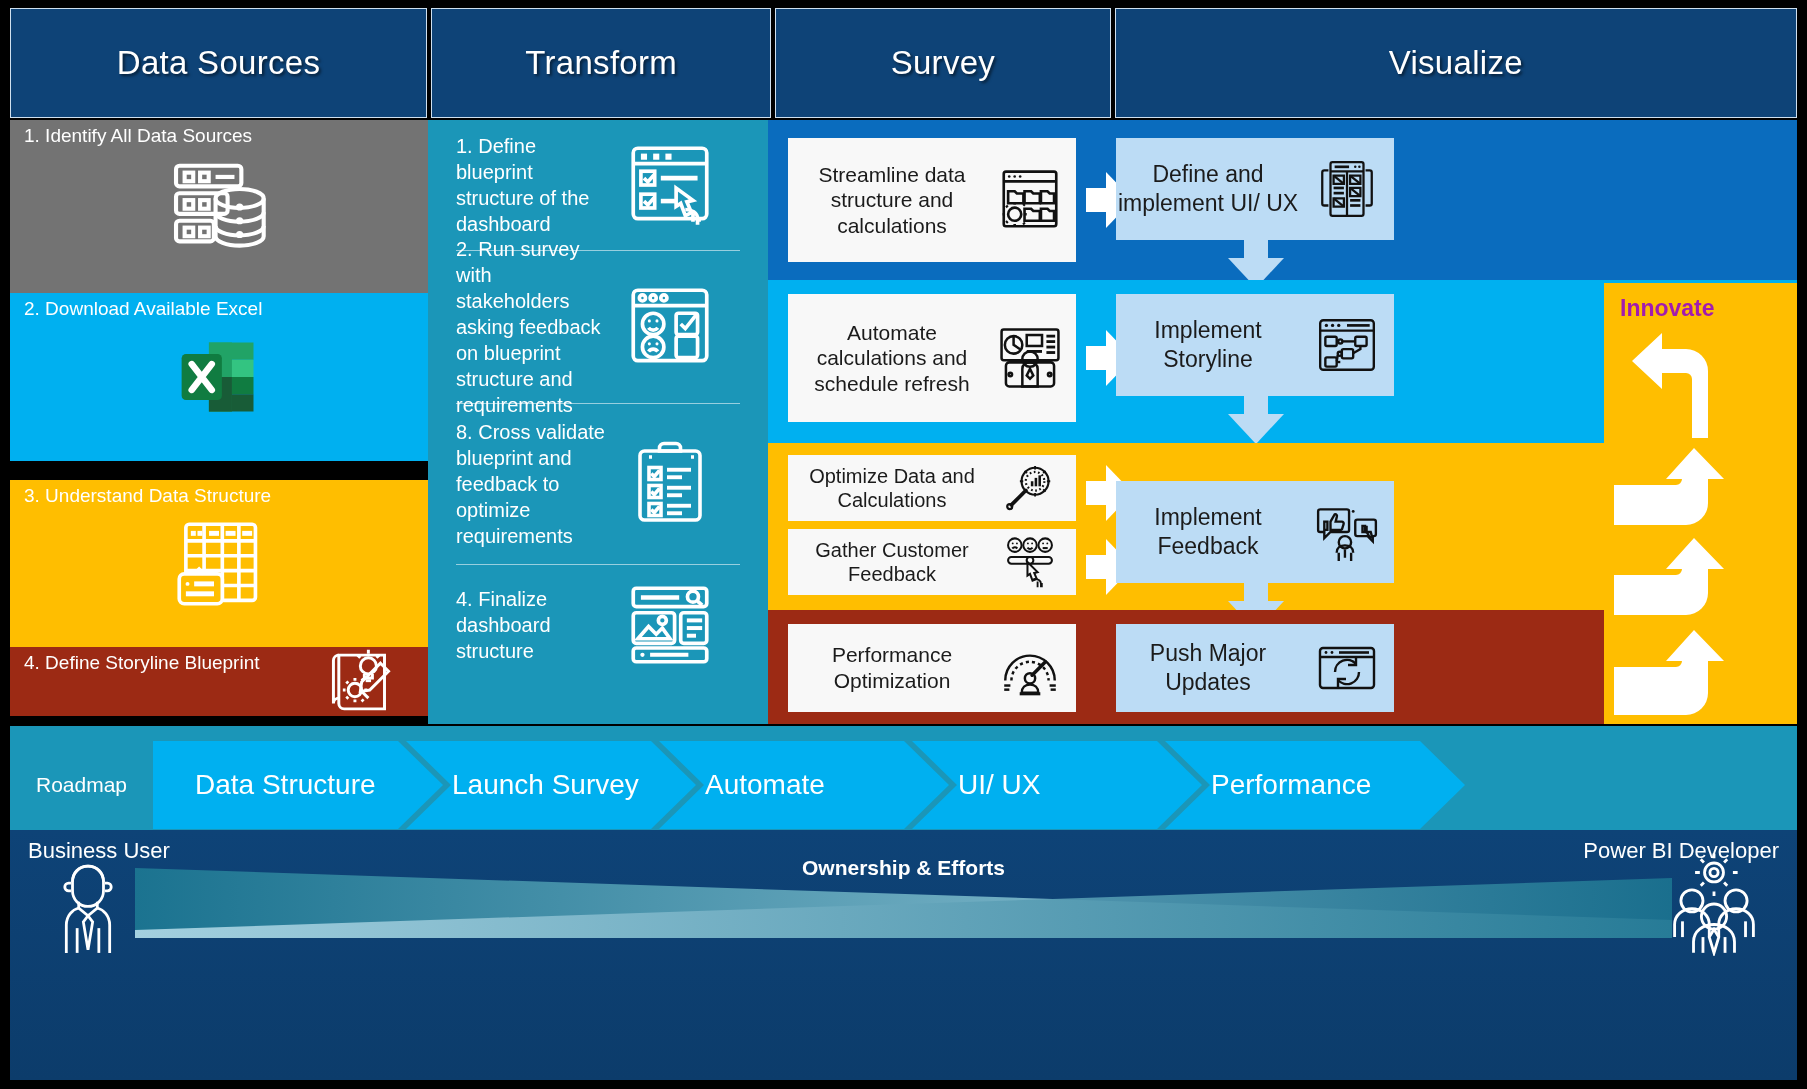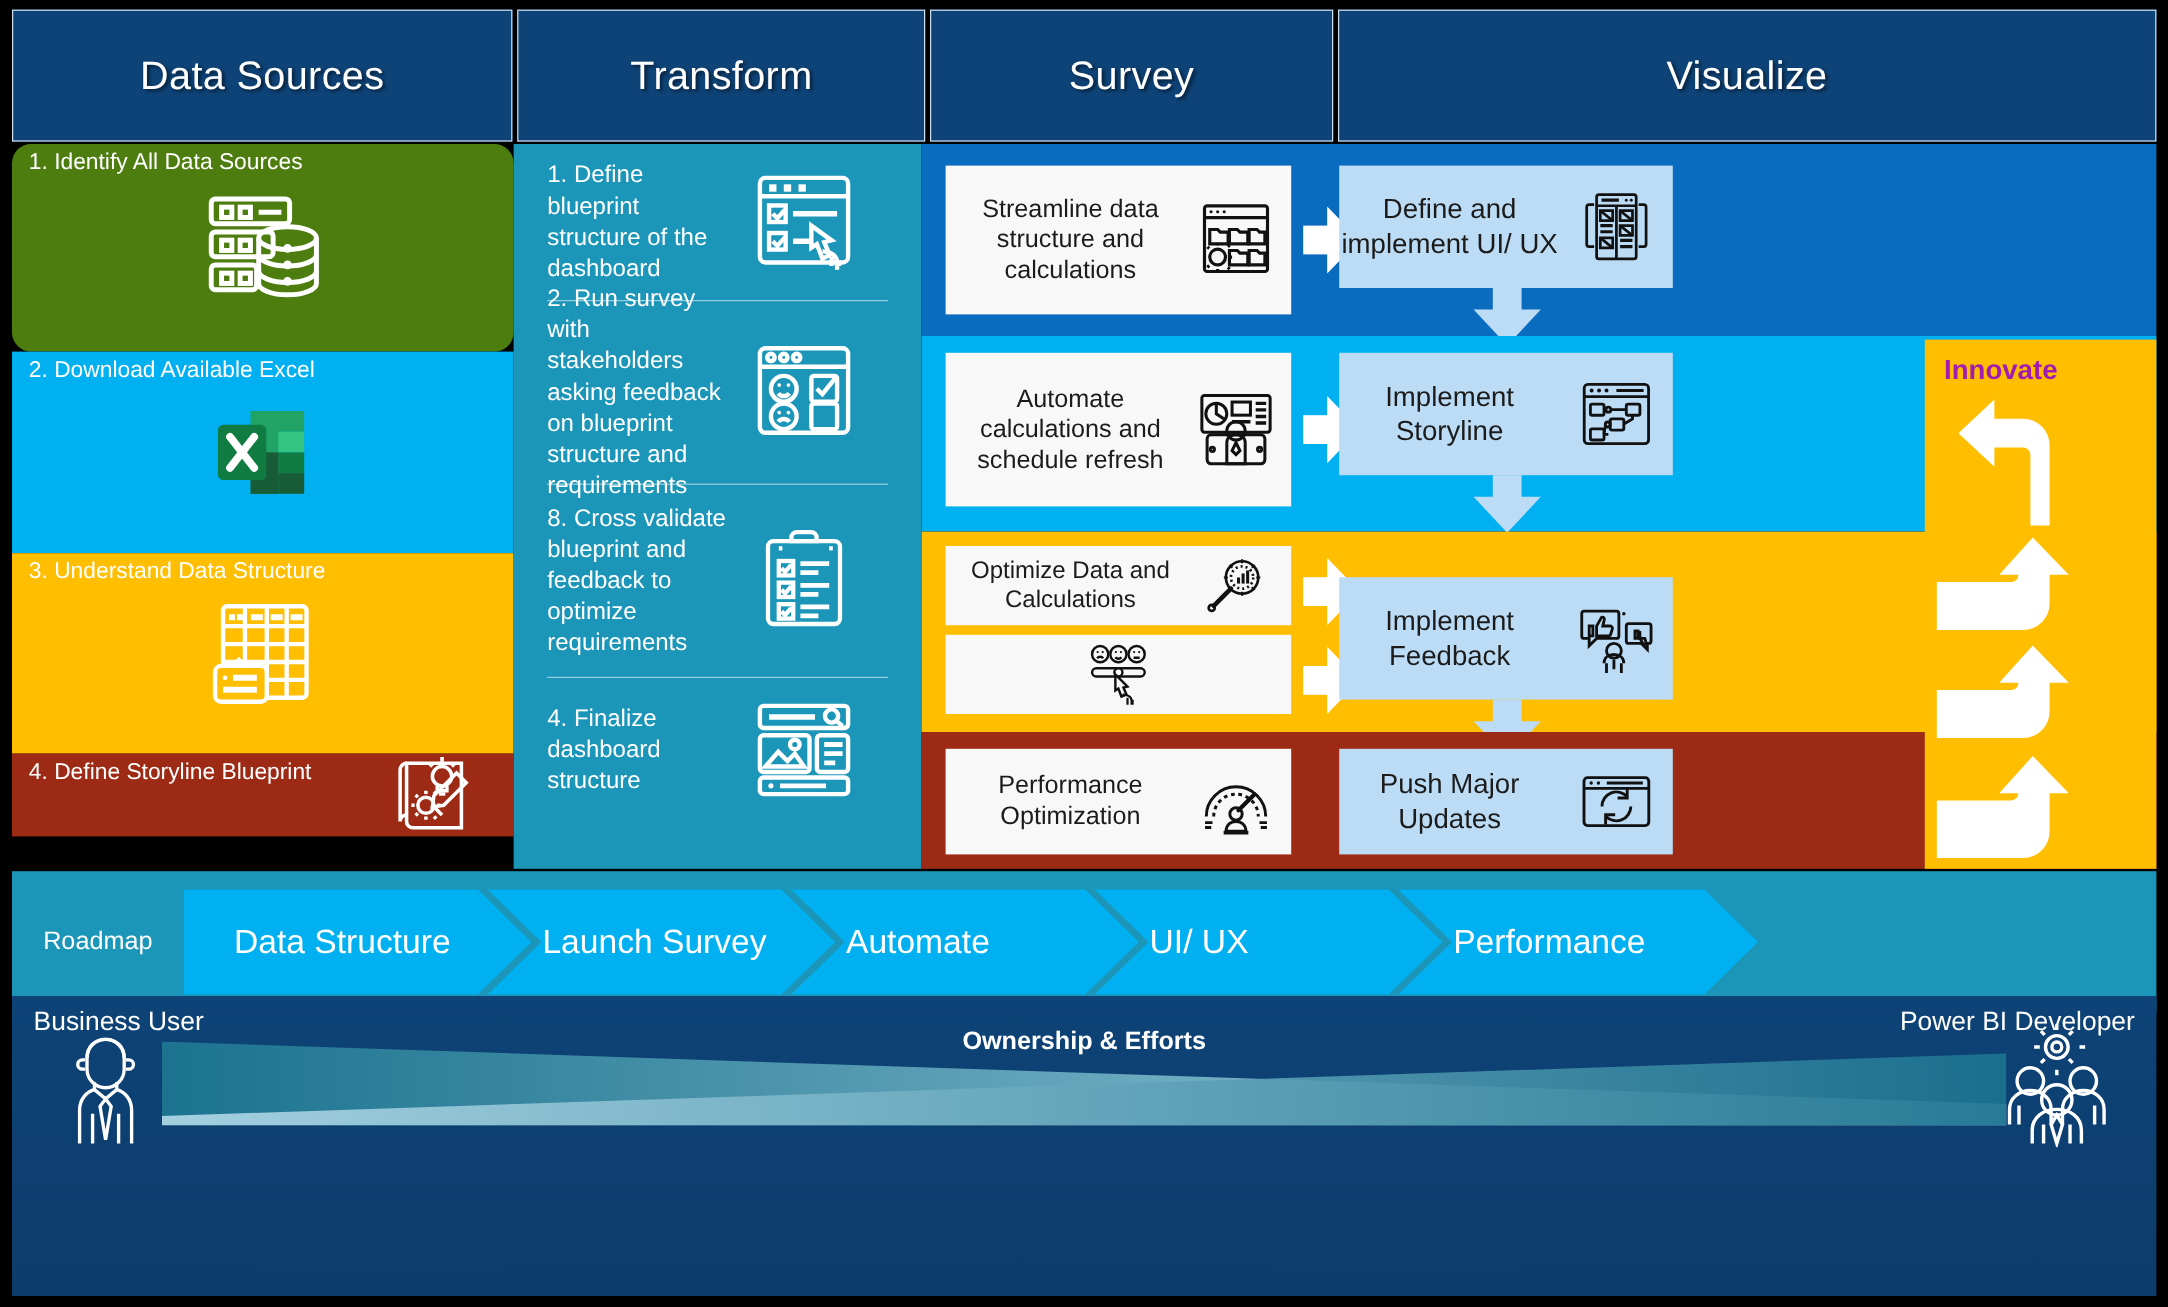--- a/index.html
+++ b/index.html
@@ -26,23 +26,23 @@
   .hdr-vz { width: 684px; }
 
   
   .body { position: absolute; left: 10px; top: 120px; width: 1787px; height: 604px; }
 
   
   .col-ds { position: absolute; left: 0; top: 0; width: 418px; height: 604px; }
   .ds-row { position: relative; width: 100%; display: block; }
   .ds-row .lbl { position: absolute; left: 14px; top: 5px; color: #fff; font-size: 19px; }
   .ds-row .ico { position: absolute; left: 0; right: 0; top: 0; bottom: 0; display: flex; align-items: center; justify-content: center; }
-  .ds-r1 { height: 173px; background: #4d7c0f; border-radius: 16px; }
+  .ds-r1 { height: 173px; background: #737373; }
   .ds-r2 { height: 168px; background: #00B0F0; }
-  .ds-r3 { height: 167px; background: #FFBE00; }
+  .ds-r3 { height: 167px; background: #FFBE00; margin-top: 19px; }
   .ds-r4 { height: 69px;  background: #9C2A14; }
 
   
   .col-sv { position: absolute; left: 418px; top: 0; width: 340px; height: 604px; background: #1B96B8; }
   .sv-item { position: relative; display: flex; align-items: center; }
   .sv-item .txt { width: 178px; padding-left: 28px; color: #fff; font-size: 20px; line-height: 1.3; }
   .sv-item .ico { width: 128px; display: flex; align-items: center; justify-content: center; }
   .sv-sep { height: 1px; background: rgba(255,255,255,.55); margin: 0 28px 0 28px; }
   .sv-i1 { height: 130px; }
   .sv-i2 { height: 152px; }
@@ -450,20 +450,21 @@
               <circle cx="8" cy="54" r="3"></circle>
             </svg>
           </div>
         </div>
         <div class="arrow-r" style="left:318px;top:22px;">
           <div class="shaft"></div>
             <div class="head"></div>
         </div>
 
         <div class="tcard" style="top:86px;height:66px;width:288px;font-size:20px;">
+          <div class="tlabel">Gather Customer Feedback</div>
           <div class="ticon">
             <svg width="54" height="54" viewBox="0 0 64 64" fill="none" stroke="#111" stroke-width="2.4">
               <circle cx="14" cy="12" r="8"></circle>
               <circle cx="11.5" cy="10" r="1.1" fill="#111" stroke="none"></circle>
                 <circle cx="16.5" cy="10" r="1.1" fill="#111" stroke="none"></circle>
               <path d="M11 16c1.6-2 4.4-2 6 0"></path>
               <circle cx="32" cy="12" r="8"></circle>
               <circle cx="29.5" cy="10" r="1.1" fill="#111" stroke="none"></circle>
                 <circle cx="34.5" cy="10" r="1.1" fill="#111" stroke="none"></circle>
               <path d="M29 15c1.6 2 4.4 2 6 0"></path>

